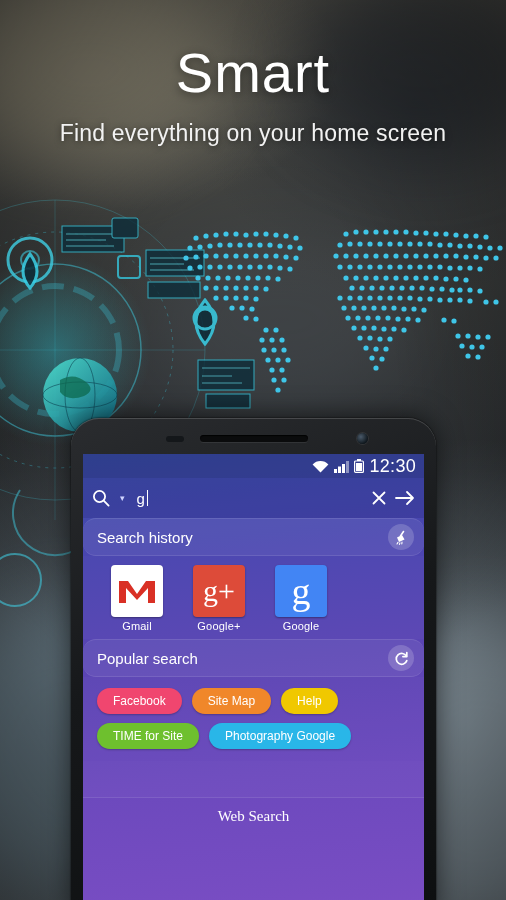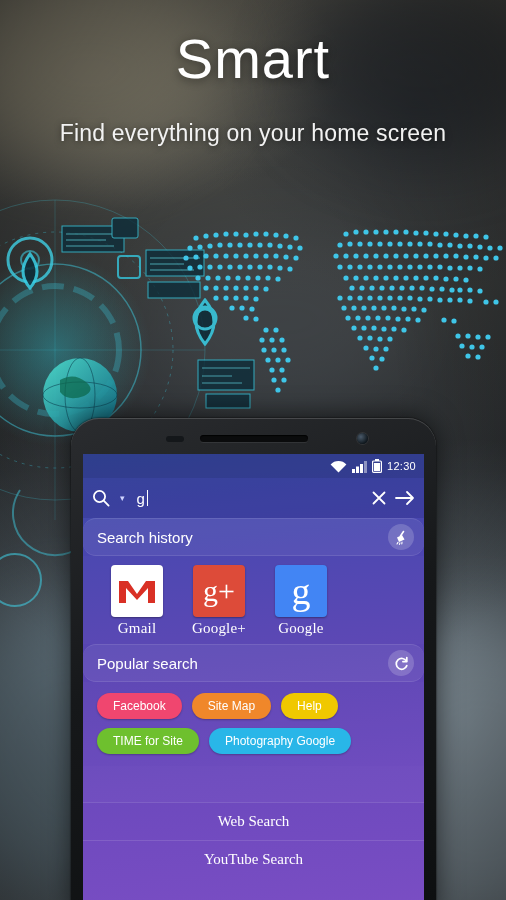--- a/index.html
+++ b/index.html
@@ -30,21 +30,21 @@
     border-radius: 50%;
     filter: blur(34px);
     opacity: .55;
   }
   .bg-vignette {
     position: absolute; inset: 0;
     background: radial-gradient(ellipse 80% 70% at 50% 45%, rgba(0,0,0,0) 35%, rgba(0,0,0,.45) 100%);
   }
   
   .headline {
-    position: absolute; left: 0; right: 0; top: 26px;
+    position: absolute; left: 0; right: 0; top: 40px;
     text-align: center;
     color: #ffffff;
     font-size: 56px;
     font-weight: 300;
     letter-spacing: 1px;
     text-shadow: 0 2px 10px rgba(0,0,0,.45);
   }
   .subhead {
     position: absolute; left: 0; right: 0; top: 120px;
     text-align: center;
@@ -99,21 +99,21 @@
   
   .statusbar {
     height: 24px;
     display: flex; align-items: center; justify-content: flex-end;
     gap: 5px;
     padding: 0 8px 0 10px;
     color: #ffffff;
     font-size: 14px;
     background: rgba(20,26,80,.30);
   }
-  .statusbar .clock { font-size: 11px; letter-spacing: .3px; }
+  .statusbar .clock { font-size: 18px; letter-spacing: .3px; }
   .ic { display: inline-block; line-height: 0; }
   
   .searchbar {
     height: 40px;
     display: flex; align-items: center;
     padding: 0 9px;
     gap: 8px;
     background: rgba(32,32,110,.22);
   }
   .searchbar .q-text {
@@ -162,24 +162,23 @@
     width: 52px; height: 52px; margin: 0 auto 3px;
     border-radius: 4px;
     background: #ffffff;
     display: flex; align-items: center; justify-content: center;
     box-shadow: 0 1px 2px rgba(0,0,0,.35);
     font-size: 34px;
     line-height: 1;
     font-family: "Liberation Serif", serif;
   }
   .hist-label {
-    font-size: 15px;
+    font-size: 11px;
     color: #ffffff;
     letter-spacing: .2px;
-    font-family: Liberation Serif, serif;
   }
   
   .tags {
     padding: 11px 0 12px 14px;
     display: flex; flex-wrap: wrap; gap: 9px 10px;
     background: rgba(255,255,255,.02);
   }
   .tag {
     height: 26px;
     padding: 0 16px;
@@ -631,16 +630,15 @@
         <span class="tag" style="background:#f0466f;">Facebook</span>
         <span class="tag" style="background:#f0872a;">Site Map</span>
         <span class="tag" style="background:#f0c800;">Help</span>
         <span class="tag" style="background:#6ec02e;">TIME for Site</span>
         <span class="tag" style="background:#29b6e8;">Photography Google</span>
       </div>
 
       <div class="spacer-band"></div>
 
       <div class="list-row">Web Search</div>
-      <div class="list-row">YouTube Search</div>
     </div>
   </div>
 </div>
 
 </body></html>

